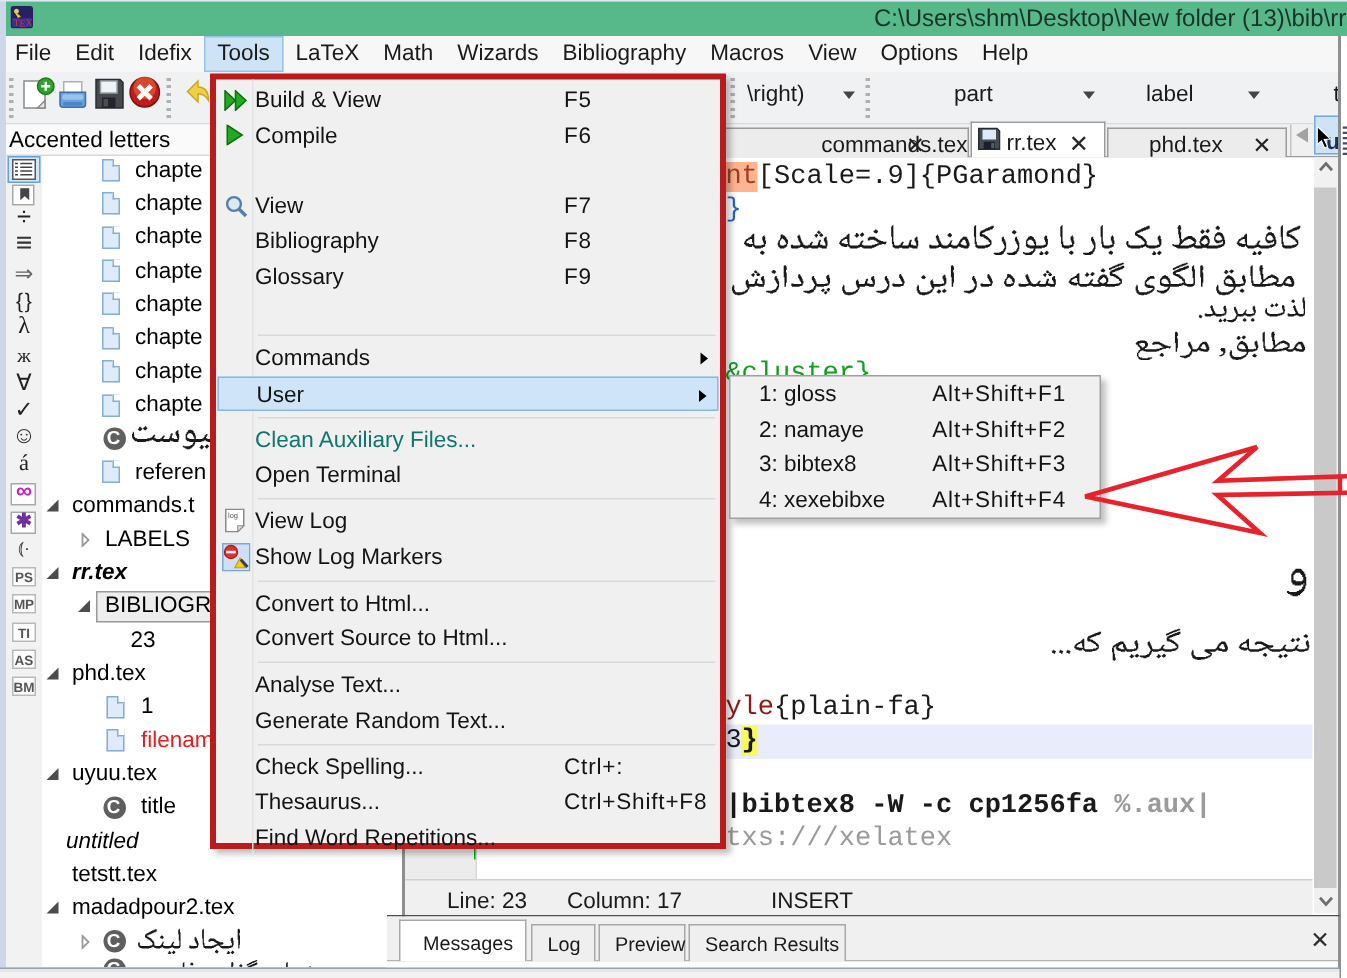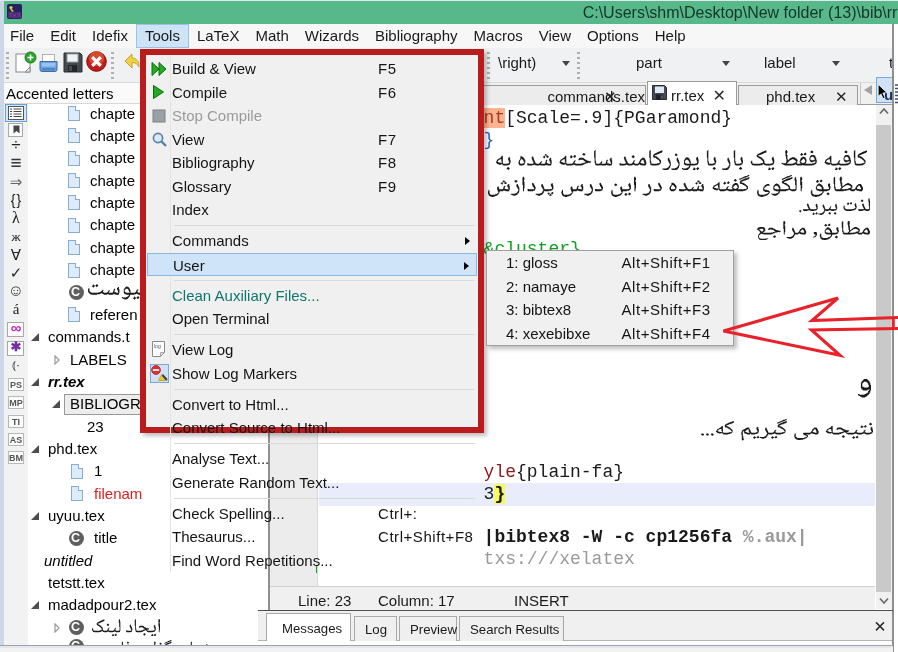--- a/index.html
+++ b/index.html
@@ -284,61 +284,52 @@
   <div class="abs" style="left:266px;top:613px;width:85px;height:28px;background:#fff;border:1px solid #a8a8a8;border-bottom:none;padding:6.5px 0 0 15px;font-size:13.2px;white-space:nowrap;">Messages</div>
   <div class="abs" style="left:354px;top:616px;width:43px;height:25px;background:#efefef;border:1px solid #a8a8a8;border-bottom:none;padding:4.5px 0 0 10px;font-size:13.2px;white-space:nowrap;">Log</div>
   <div class="abs" style="left:399px;top:616px;width:58px;height:25px;background:#efefef;border:1px solid #a8a8a8;border-bottom:none;padding:4.5px 0 0 10px;font-size:13.2px;white-space:nowrap;">Preview</div>
   <div class="abs" style="left:459px;top:616px;width:105px;height:25px;background:#efefef;border:1px solid #a8a8a8;border-bottom:none;padding:4.5px 0 0 10px;font-size:13.2px;white-space:nowrap;">Search Results</div>
   <div class="abs" style="left:873.5px;top:617.5px;font-size:15.5px;color:#2e2e2e;">✕</div>
   <div class="abs" style="left:258px;top:641px;width:634px;height:11px;background:#fdfdfd;"></div>
   <div class="abs" style="left:0;top:645px;width:893px;height:1.2px;background:#9aa2ae;"></div>
   <div class="abs" style="left:0;top:646.2px;width:893px;height:1.8px;background:#e4e7ec;"></div>
   <div class="abs" style="left:0;top:648px;width:893px;height:4px;background:#f2f2f2;"></div>
 
-  <div class="abs" style="left:140px;top:49px;width:343.5px;height:384px;background:#f0f0f0;border:6px solid #b91c1c;box-shadow:3px 3px 4px rgba(0,0,0,0.25);" id="toolsmenu">
+  <div class="abs" style="left:140px;top:49px;width:343.5px;height:517px;background:#f0f0f0;border:4px solid #b91c1c;box-shadow:3px 3px 4px rgba(0,0,0,0.25);" id="toolsmenu">
     <div class="abs" style="left:23.5px;top:0;width:1px;height:516.5px;background:#e4e4e4;"></div>
     <div class="mitem" style="top:2.00px;">
     <svg class="abs" style="left:3.5px;top:4.5px;" width="16" height="14" viewBox="0 0 16 14">
           <path d="M1 0.5 L8 7 L1 13.5 Z" fill="#22aa22" stroke="#0e6e0e"></path>
           <path d="M8 0.5 L15 7 L8 13.5 Z" fill="#22aa22" stroke="#0e6e0e"></path>
         </svg>
     <div class="mtxt" style="color:#141414;">Build &amp; View</div>
     <div class="msc" style="color:#141414;">F5</div>
     </div>
     <div class="mitem" style="top:25.50px;">
     <svg class="abs" style="left:5px;top:4.5px;" width="13" height="14" viewBox="0 0 13 14">
           <path d="M1.5 0.5 L11.5 7 L1.5 13.5 Z" fill="#22aa22" stroke="#0e6e0e"></path>
         </svg>
     <div class="mtxt" style="color:#141414;">Compile</div>
     <div class="msc" style="color:#141414;">F6</div>
     </div>
-    <div class="mitem" style="top:49.00px;">
-    <svg class="abs" style="left:5px;top:5px;" width="14" height="14" viewBox="0 0 14 14">
-          <rect x="1" y="1" width="12" height="12" fill="#9aa0a6" stroke="#7a8086"></rect>
-        </svg>
-    <div class="mtxt" style="color:#9a9a9a;">Stop Compile</div>
-    </div>
     <div class="mitem" style="top:72.50px;">
     <svg class="abs" style="left:4px;top:3px;" width="17" height="17" viewBox="0 0 17 17">
           <circle cx="7" cy="7" r="4.6" fill="#dce8f4" stroke="#5580a8" stroke-width="1.6"></circle>
           <path d="M10.5 10.5 L15 15" stroke="#5580a8" stroke-width="2.4"></path>
         </svg>
     <div class="mtxt" style="color:#141414;">View</div>
     <div class="msc" style="color:#141414;">F7</div>
     </div>
     <div class="mitem" style="top:96.00px;">
     <div class="mtxt" style="color:#141414;">Bibliography</div>
     <div class="msc" style="color:#141414;">F8</div>
     </div>
     <div class="mitem" style="top:119.50px;">
     <div class="mtxt" style="color:#141414;">Glossary</div>
     <div class="msc" style="color:#141414;">F9</div>
-    </div>
-    <div class="mitem" style="top:143.00px;">
-    <div class="mtxt" style="color:#141414;">Index</div>
     </div>
     <div class="msep" style="top:170.25px;"></div>
     <div class="mitem" style="top:174.00px;">
     <div class="mtxt" style="color:#141414;">Commands</div>
     <div class="subarrow"></div>
     </div>
     <div class="mitem" style="top:197.50px;background:#cfe4f8;border:1px solid #88b7e2;height:23.5px;">
     <div class="mtxt" style="color:#141414;">User</div>
     <div class="subarrow"></div>
     </div>

